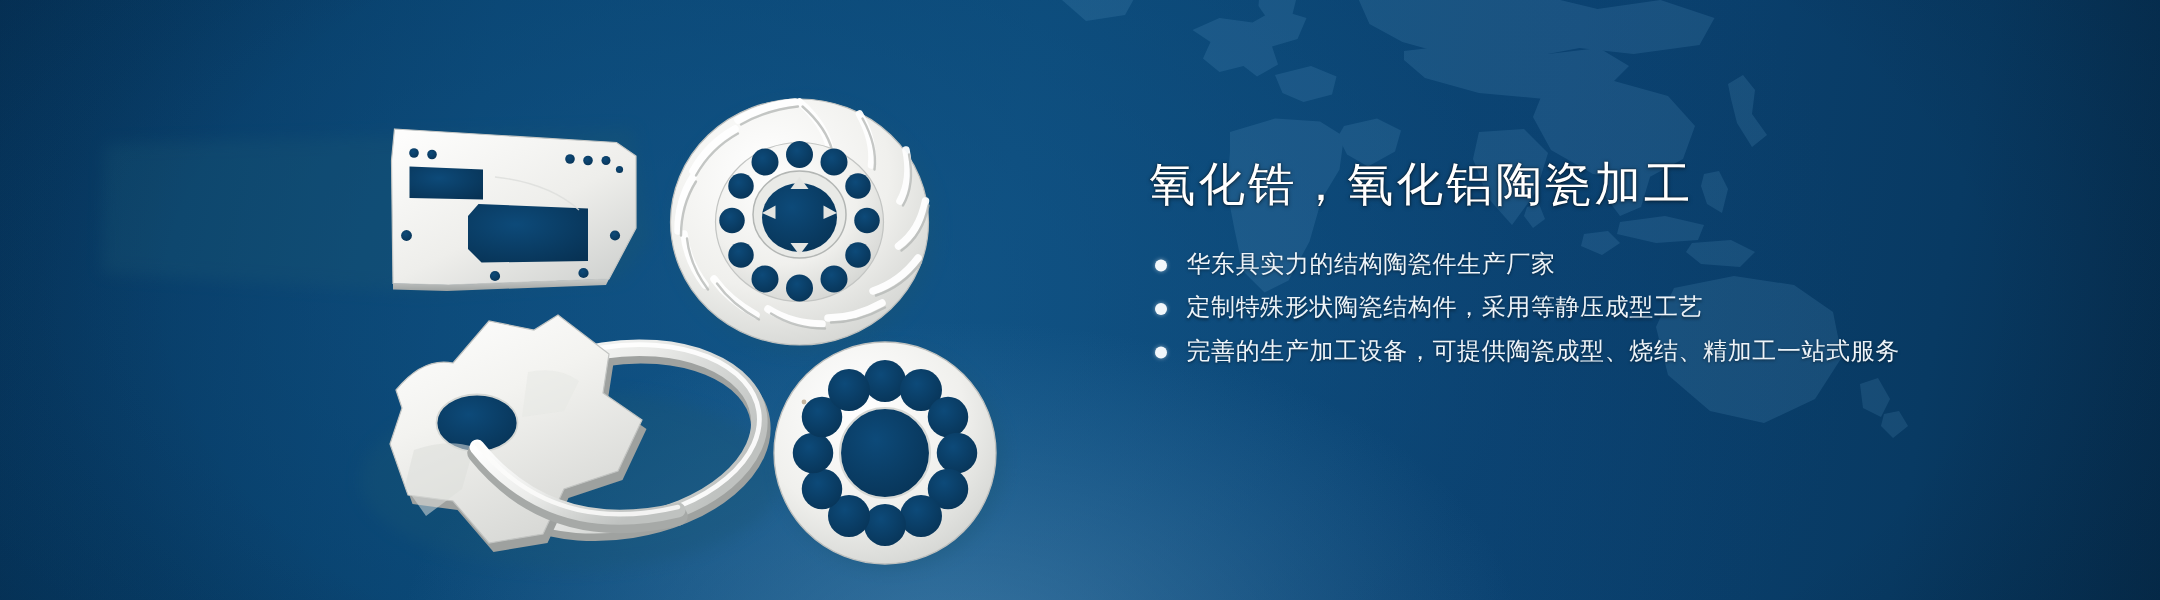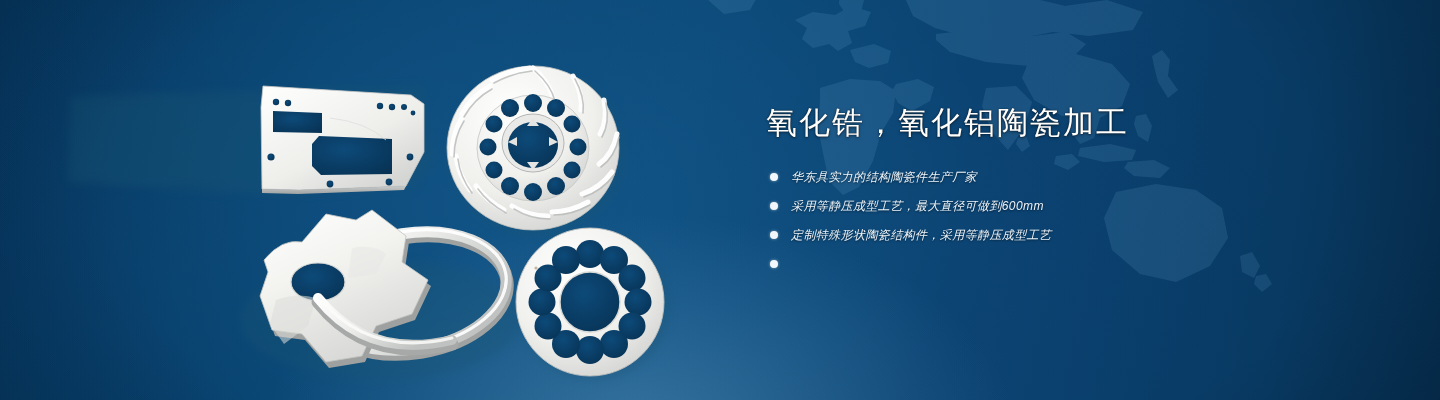--- a/index.html
+++ b/index.html
@@ -58,27 +58,26 @@
     text-shadow:0 1px 3px rgba(0,0,0,0.55), 0 0 1px rgba(0,0,0,0.8);
     white-space:nowrap;
   }
   .bullets {
     margin-top:23px;
     list-style:none;
   }
   .bullet {
     position:relative;
     padding-left:25px;
-    font-size:12px;
+    font-size:16px;
     line-height:22px;
     color:#eef4f9;
     letter-spacing:0.4px;
     white-space:nowrap;
     text-shadow:0 1px 2px rgba(0,0,0,0.5);
-    font-style:italic;
   }
   .bullet + .bullet { margin-top:7px; }
   .dot {
     position:absolute;
     left:4px; top:7px;
     width:8px; height:8px;
     border-radius:50%;
     background:#f2f7fb;
     box-shadow:0 0 3px rgba(255,255,255,0.5);
   }
@@ -335,25 +334,22 @@
   <div class="textblock">
     <h1 class="headline">氧化锆，氧化铝陶瓷加工</h1>
 
     <ul class="bullets">
       <li class="bullet">
         <span class="dot"></span>
         <span>华东具实力的结构陶瓷件生产厂家</span>
       </li>
       <li class="bullet">
         <span class="dot"></span>
-        <span>采用等静压成型工艺，最大直径可做到600mm</span>
-      </li>
-      <li class="bullet">
-        <span class="dot"></span>
         <span>定制特殊形状陶瓷结构件，采用等静压成型工艺</span>
       </li>
       <li class="bullet">
         <span class="dot"></span>
+        <span>完善的生产加工设备，可提供陶瓷成型、烧结、精加工一站式服务</span>
       </li>
     </ul>
   </div>
 
 </div>
 
 </body></html>

